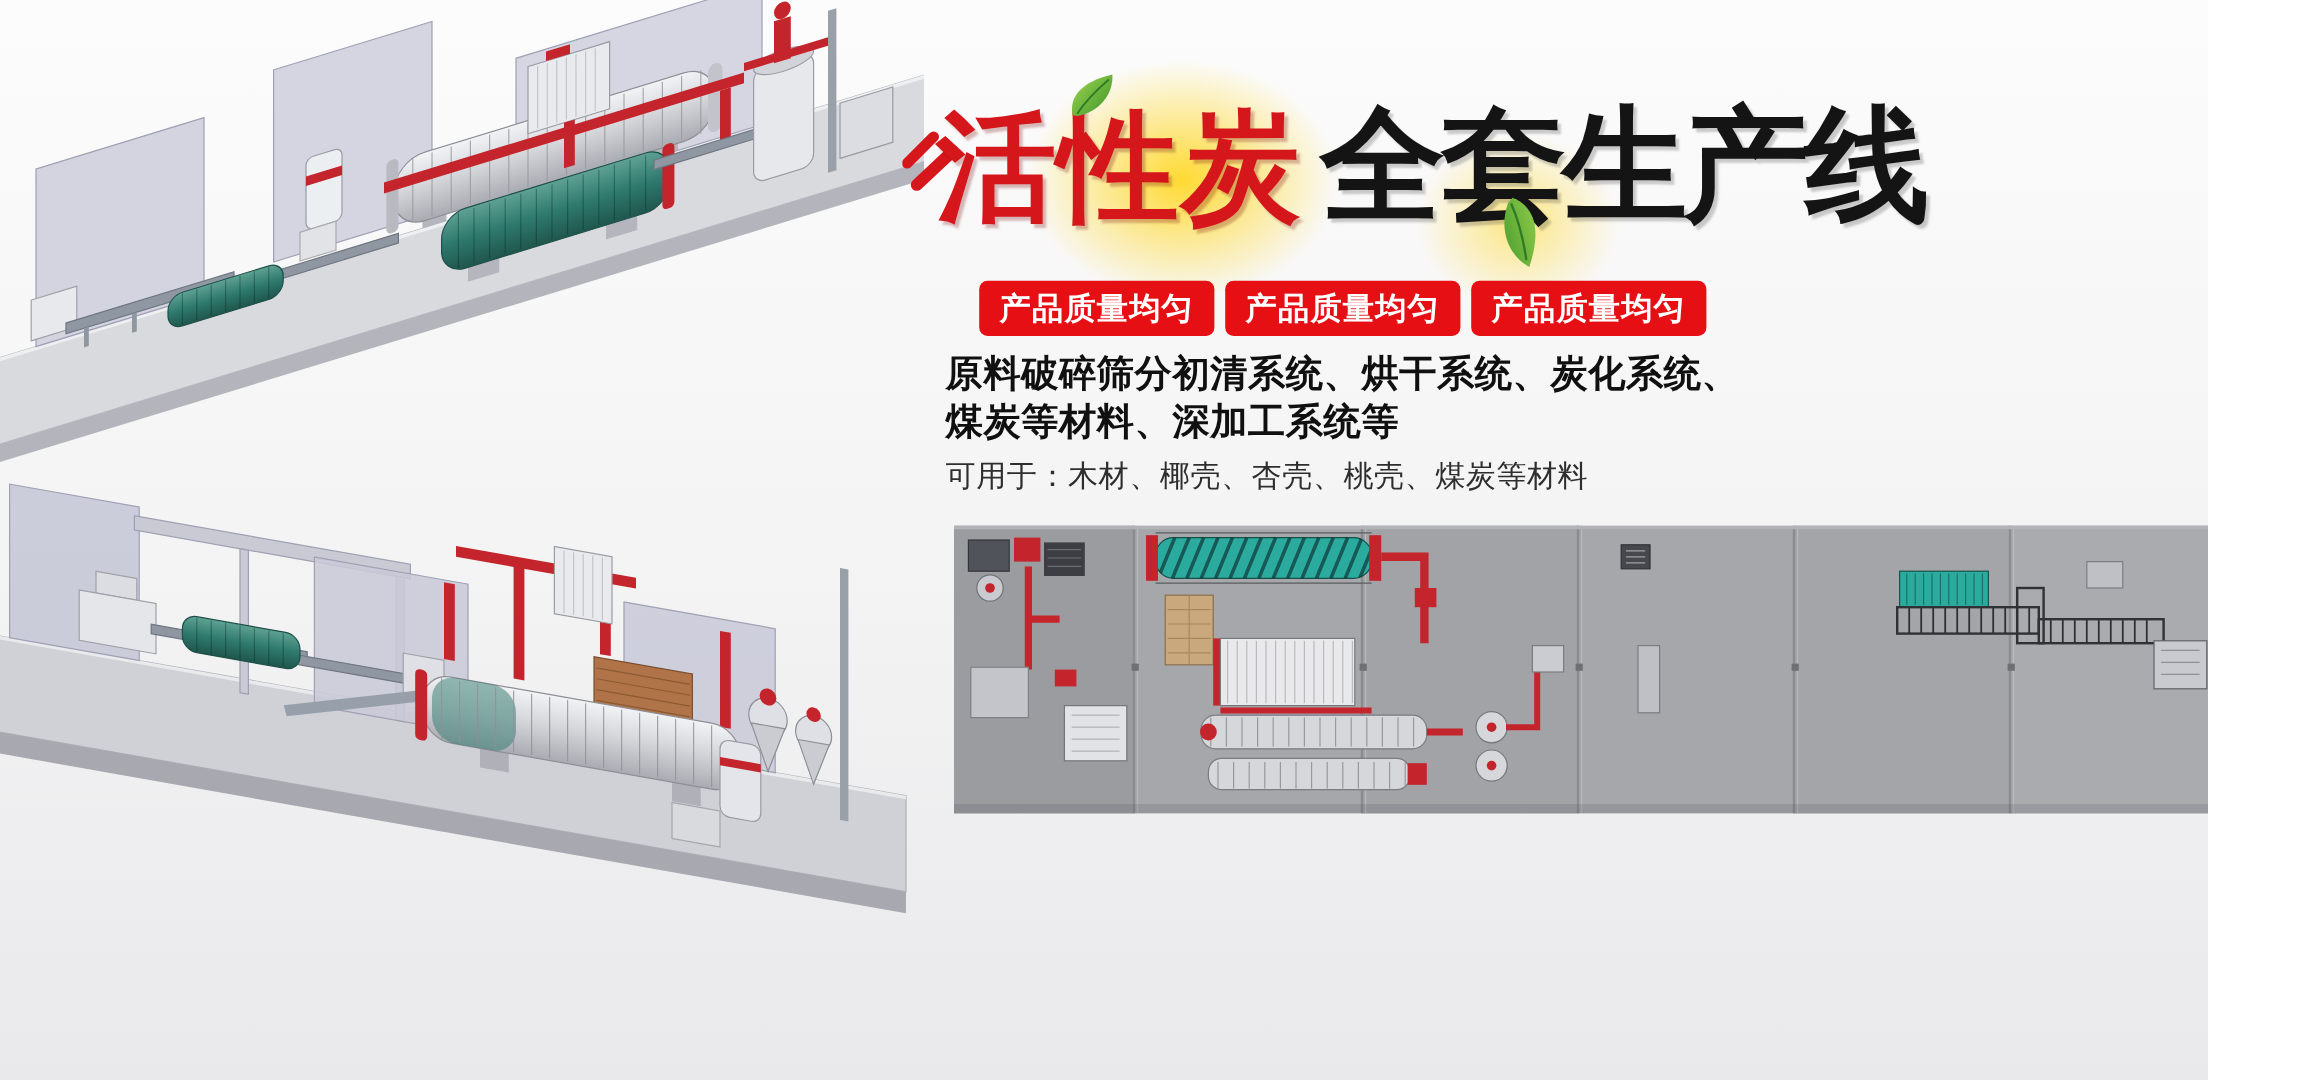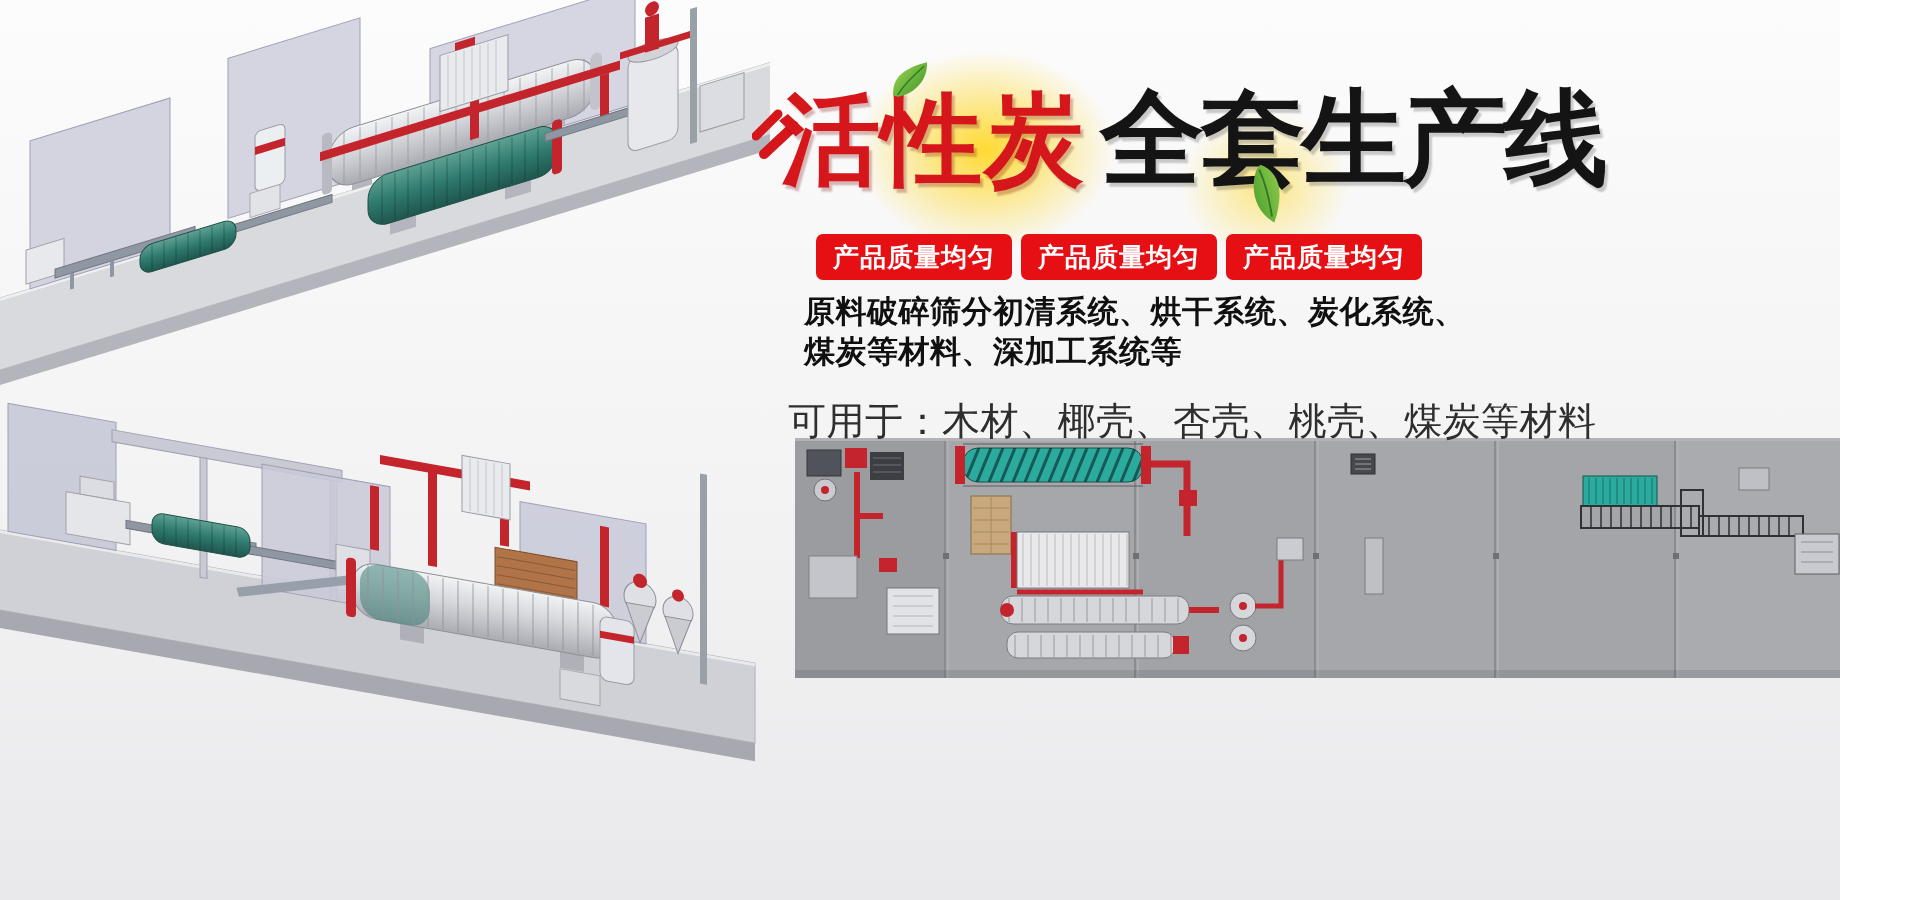--- a/index.html
+++ b/index.html
@@ -33,23 +33,23 @@
 
   
   .badges{position:absolute; left:816px; top:234px; display:flex; gap:9px; z-index:2;}
   .badge{background:var(--badge_red); color:#fff; font-size:26px; font-weight:700;
          height:46px; line-height:46px; padding:0 17px; border-radius:7px;
          letter-spacing:1px; white-space:nowrap;}
 
   
   .desc{position:absolute; left:788px; top:292px; z-index:2;}
   .desc .b{font-size:31px; font-weight:800; color:var(--text_dark);
-           line-height:40px; letter-spacing:.5px; white-space:nowrap;margin-left:16px;}
-  .desc .n{font-size:38px; font-weight:400; color:var(--text_body);
-           margin-top:24px; letter-spacing:.5px; white-space:nowrap;}
+           line-height:40px; letter-spacing:.5px; white-space:nowrap;}
+  .desc .n{font-size:25px; font-weight:400; color:var(--text_body);
+           margin-top:8px; letter-spacing:.5px; white-space:nowrap;}
 
   .red{fill:var(--pipe_red);}
   .planteal{fill:var(--plan_teal);}
 </style>
 </head>
 <body>
 
 <div class="stage">
 
   <svg class="abs" style="left:0;top:0" width="770" height="385" viewBox="0 0 770 385">

